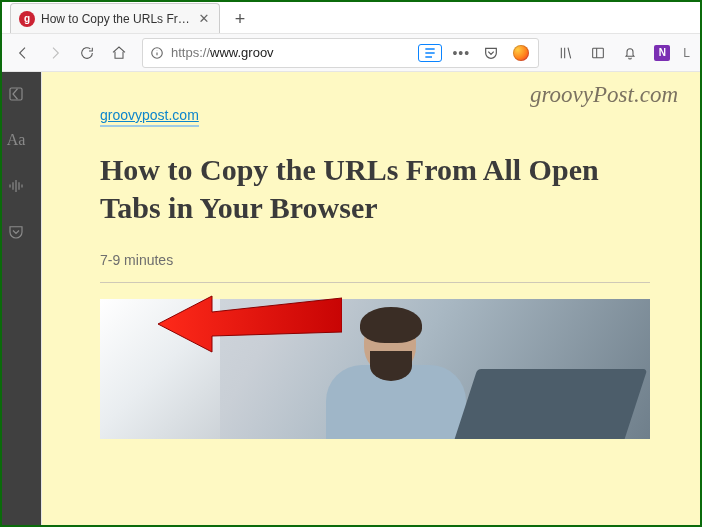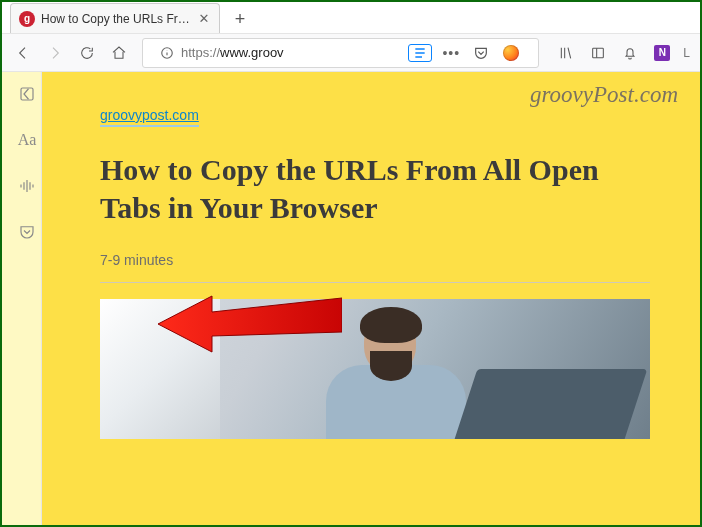--- a/index.html
+++ b/index.html
@@ -10,36 +10,36 @@
 .tabstrip{display:flex;align-items:flex-end;padding-left:8px;height:32px}
 .tab{display:flex;align-items:center;height:30px;background:#f7f7f7;border:1px solid #ccc;border-bottom:none;border-radius:4px 4px 0 0;padding:0 8px;max-width:210px;min-width:200px;font-size:12px;color:#333;gap:6px}
 .tab .favicon{width:16px;height:16px;border-radius:50%;background:#c23;color:#fff;display:flex;align-items:center;justify-content:center;font-size:10px;font-weight:700;flex-shrink:0}
 .tab .tab-title{white-space:nowrap;overflow:hidden;text-overflow:ellipsis;flex:1}
 .tab .tab-close{width:14px;height:14px;display:flex;align-items:center;justify-content:center;color:#666;font-size:13px;cursor:pointer}
 .newtab{width:28px;height:28px;display:flex;align-items:center;justify-content:center;margin-left:6px;color:#555;font-size:18px;cursor:pointer}
 .toolbar{height:38px;display:flex;align-items:center;padding:0 6px;gap:2px;border-bottom:1px solid #e5e5e5;background:#f9f9fa;color:#4a4a4a}
 .tbtn{width:30px;height:30px;display:flex;align-items:center;justify-content:center;border-radius:3px;cursor:pointer}
 .tbtn svg{width:16px;height:16px;stroke:#5a5a5a;fill:none;stroke-width:1.6}
 .tbtn.disabled svg{stroke:#bdbdbd}
-.urlbar{flex:1;height:30px;border:1px solid #d7d7d7;border-radius:3px;background:#fff;display:flex;align-items:center;padding:0 16px;margin:0 6px;font-size:13px;color:#6a6a6a;gap:6px;overflow:hidden}
+.urlbar{flex:1;height:30px;border:1px solid #d7d7d7;border-radius:3px;background:#fff;display:flex;align-items:center;padding:0 6px;margin:0 6px;font-size:13px;color:#6a6a6a;gap:6px;overflow:hidden}
 .urlbar .lock{width:16px;height:16px;display:flex;align-items:center;justify-content:center}
 .urlbar .urltext{flex:1;white-space:nowrap;overflow:hidden}
 .urlbar .prot{color:#777}
 .urlbar .doms{color:#222}
 .urlbar .ract{display:flex;align-items:center;gap:8px;margin-left:auto}
 .iconbtn{width:22px;height:22px;display:flex;align-items:center;justify-content:center;cursor:pointer}
 .iconbtn svg{width:16px;height:16px}
 .ff-logo{width:16px;height:16px;border-radius:50%;background:radial-gradient(circle at 30% 30%,#ffcc42,#ff7f1c 55%,#e33 90%);box-shadow:inset 0 0 0 1px rgba(0,0,0,.15)}
 .right-tools{display:flex;align-items:center;gap:2px;margin-left:4px}
 .content-row{flex:1;display:flex;min-height:0}
-.sidebar{width:40px;border-right:1px solid #e5e5e5;background:#fef9c3;display:flex;flex-direction:column;align-items:flex-end;padding-top:8px;gap:18px;color:#7a7a7a}
+.sidebar{width:40px;border-right:1px solid #e5e5e5;background:#404040;display:flex;flex-direction:column;align-items:flex-start;padding-top:8px;gap:18px;color:#7a7a7a}
 .sidebtn{width:28px;height:28px;display:flex;align-items:center;justify-content:center;cursor:pointer}
 .sidebtn svg{width:18px;height:18px;stroke:#8a8a8a;fill:none;stroke-width:1.6}
 .aa{font-family:Georgia,serif;font-size:16px;color:#8a8a8a}
-.reader{flex:1;background:#fde047;position:relative;overflow:hidden;padding:34px 50px 12px 58px}
+.reader{flex:1;background:#fef9c3;position:relative;overflow:hidden;padding:34px 50px 12px 58px}
 .watermark{position:absolute;top:10px;right:22px;font-family:"Georgia",serif;font-size:23px;color:#7b7261;font-style:italic;pointer-events:none}
 .site-link{font-size:14px;color:#0d85cc;text-decoration:underline}
 .site-link-wrap{display:inline-block;border-bottom:2px solid #9fcbe4;padding-bottom:1px;margin-bottom:24px}
 .article-title{font-family:Georgia,"Times New Roman",serif;font-size:30px;font-weight:700;color:#3b3b3b;line-height:1.25;margin-bottom:26px;max-width:560px}
 .read-time{font-size:14px;color:#6e6e6e;margin-bottom:14px}
 .hr{height:1px;background:#cfc9b7;margin-bottom:16px}
 .hero{height:140px;background:linear-gradient(120deg,#d8dee4 0%,#c9cfd6 30%,#a9b8c3 55%,#6f7f8b 100%);position:relative;overflow:hidden}
 .hero .panel{position:absolute;left:0;top:0;bottom:0;width:120px;background:linear-gradient(135deg,#fff 0%,#e9edf0 50%,#cdd3d8 100%)}
 .hero .person{position:absolute;left:190px;top:8px;width:160px;height:160px}
 .hero .head{position:absolute;left:74px;top:6px;width:52px;height:60px;background:#c9a589;border-radius:48% 48% 44% 44%}

